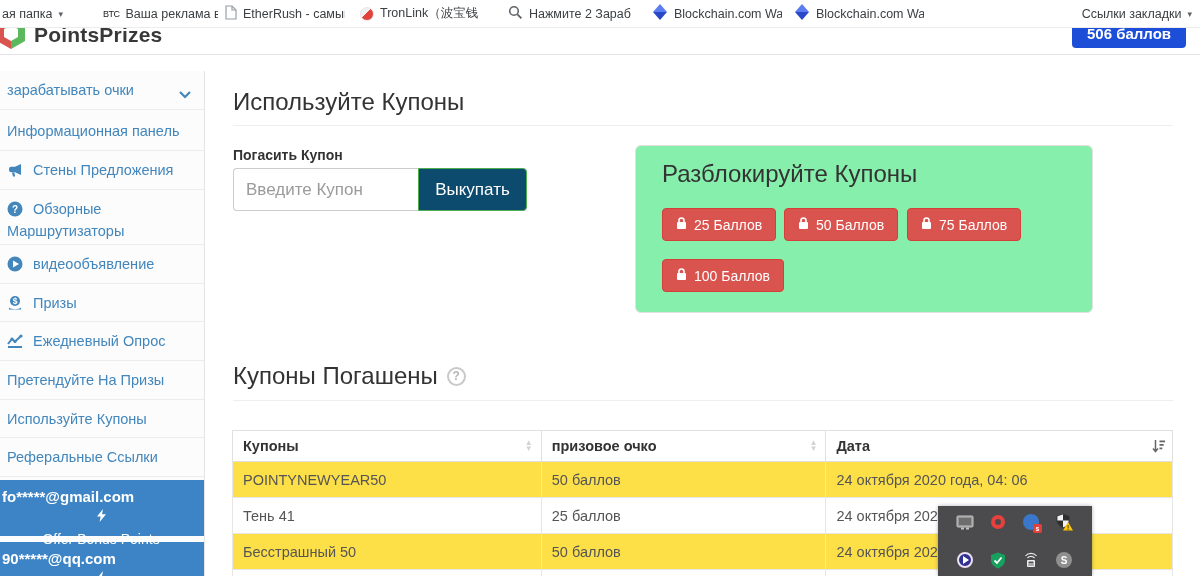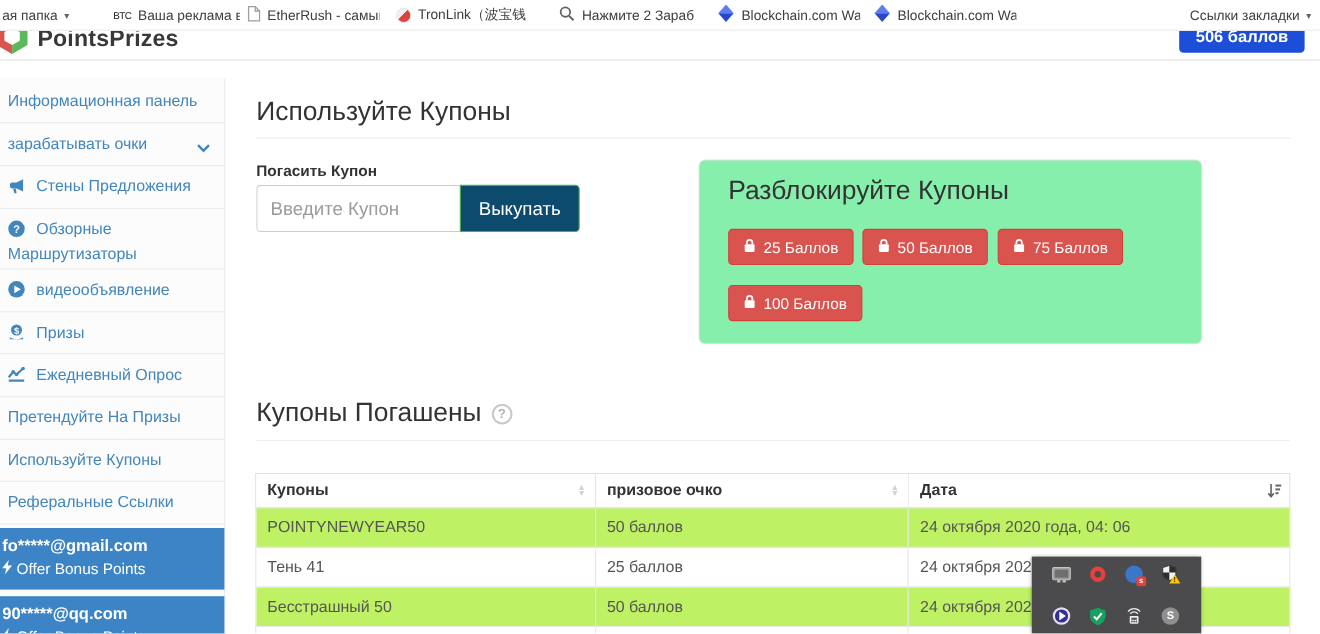--- a/index.html
+++ b/index.html
@@ -33,21 +33,21 @@
   
   .sidebar { position:absolute; top:71px; left:0; width:205px; height:505px;
              background:#fcfcfc; border-right:1px solid #e5e5e5; }
   .side-item { padding:10px 8px 0 7px; border-bottom:1px solid #ececec;
                color:#4286bc; font-size:14.5px; line-height:19px; cursor:pointer;
                position:relative; }
   .s-ic { display:inline-block; vertical-align:-3px; margin-right:6px; }
   .chev { position:absolute; right:13px; top:14px; }
   .ref-block { width:204px; background:#3c84c5; color:#fff; padding:8px 4px 6px 2px; cursor:pointer; }
   .ref-email { font-weight:bold; font-size:15px; line-height:18px; }
-  .ref-sub { font-size:14px; line-height:18px; display:flex; align-items:center; gap:4px; margin-top:2px; }
+  .ref-sub { font-size:14px; line-height:18px; display:flex; align-items:center; gap:4px; margin-top:2px;flex-direction:column; }
 
   
   .main { position:absolute; left:205px; top:71px; width:995px; height:505px; background:#fff; }
   .page-title { position:absolute; left:28px; top:17px; font-size:24px; font-weight:400; color:#333; }
   .hr1 { position:absolute; left:28px; top:54px; width:940px; border-top:1px solid #eee; }
   .redeem-label { position:absolute; left:28px; top:76px; font-size:14px; font-weight:bold; color:#333; }
   .input-group { position:absolute; left:28px; top:97px; display:flex; }
   .coupon-input { width:185px; height:43px; border:1px solid #ccc; border-right:none;
                   border-radius:4px 0 0 4px; padding:0 12px; font-size:17px; color:#555;
                   font-family:"Liberation Sans", sans-serif; outline:none; }
@@ -70,21 +70,21 @@
                  color:#b5b5b5; font-size:12px; font-weight:bold; display:flex;
                  align-items:center; justify-content:center; cursor:pointer; }
   .hr2 { position:absolute; left:28px; top:329px; width:940px; border-top:1px solid #eee; }
 
   .table-wrap { position:absolute; left:27px; top:359px; width:941px; }
   table { width:941px; border-collapse:collapse; font-size:14.5px; color:#555;
           border:1px solid #e0e0e0; }
   th { border:1px solid #e0e0e0; text-align:left; font-weight:bold; color:#333;
        height:31px; padding:0 10px; position:relative; cursor:pointer; background:#fff; }
   td { border:1px solid #e6e6e6; height:36px; padding:0 10px; }
-  tr.striped td { background:#bef264; }
+  tr.striped td { background:#fde047; }
   .sorters { position:absolute; right:8px; top:50%; transform:translateY(-50%);
              display:flex; flex-direction:column; font-size:8px; color:#d3d3d3;
              line-height:6px; font-style:normal; }
   .sort-active { position:absolute; right:7px; top:8px; }
 
   
   .tray { position:absolute; left:938px; top:506px; width:154px; height:70px;
           background:#4b4b4d; z-index:6; box-shadow:0 0 4px rgba(0,0,0,0.3); }
   .tray-ic { position:absolute; width:20px; height:20px; display:flex;
              align-items:center; justify-content:center; cursor:pointer; }
@@ -164,28 +164,28 @@
           <circle cx="7.5" cy="4.3" r="3" fill="#337ab7"></circle>
           <path d="M1.5 14c0-3.4 2.7-5.6 6-5.6s6 2.2 6 5.6z" fill="#337ab7"></path>
         </svg></span>
     <span>Учетная запись</span>
     <span class="acct-caret">▾</span>
   </div>
   <div class="points-badge">506 баллов</div>
 </div>
 
 <div class="sidebar">
-  <div class="side-item" style="height:41px; padding-top:12px">
-    <span>Информационная панель</span>
-  </div>
   <div class="side-item" style="height:39px">
     <span>зарабатывать очки</span>
     <span class="chev"><svg width="12" height="8" viewBox="0 0 12 8">
           <polyline points="1,1 6,6 11,1" fill="none" stroke="#4286bc" stroke-width="2.2"></polyline>
         </svg></span>
+  </div>
+  <div class="side-item" style="height:41px; padding-top:12px">
+    <span>Информационная панель</span>
   </div>
   <div class="side-item" style="height:39px">
     <span class="s-ic"><svg width="16" height="15" viewBox="0 0 16 15">
           <path d="M14 1v11l-6-2.7H4.2A2.2 2.2 0 0 1 2 7.1V6a2.2 2.2 0 0 1 2.2-2.2H8L14 1z" fill="#4286bc"></path>
           <path d="M5 9.6h2.4l.7 4H6z" fill="#4286bc"></path>
         </svg></span>
     <span>Стены Предложения</span>
   </div>
   <div class="side-item" style="height:55px">
     <span class="s-ic"><svg width="16" height="16" viewBox="0 0 16 16">

